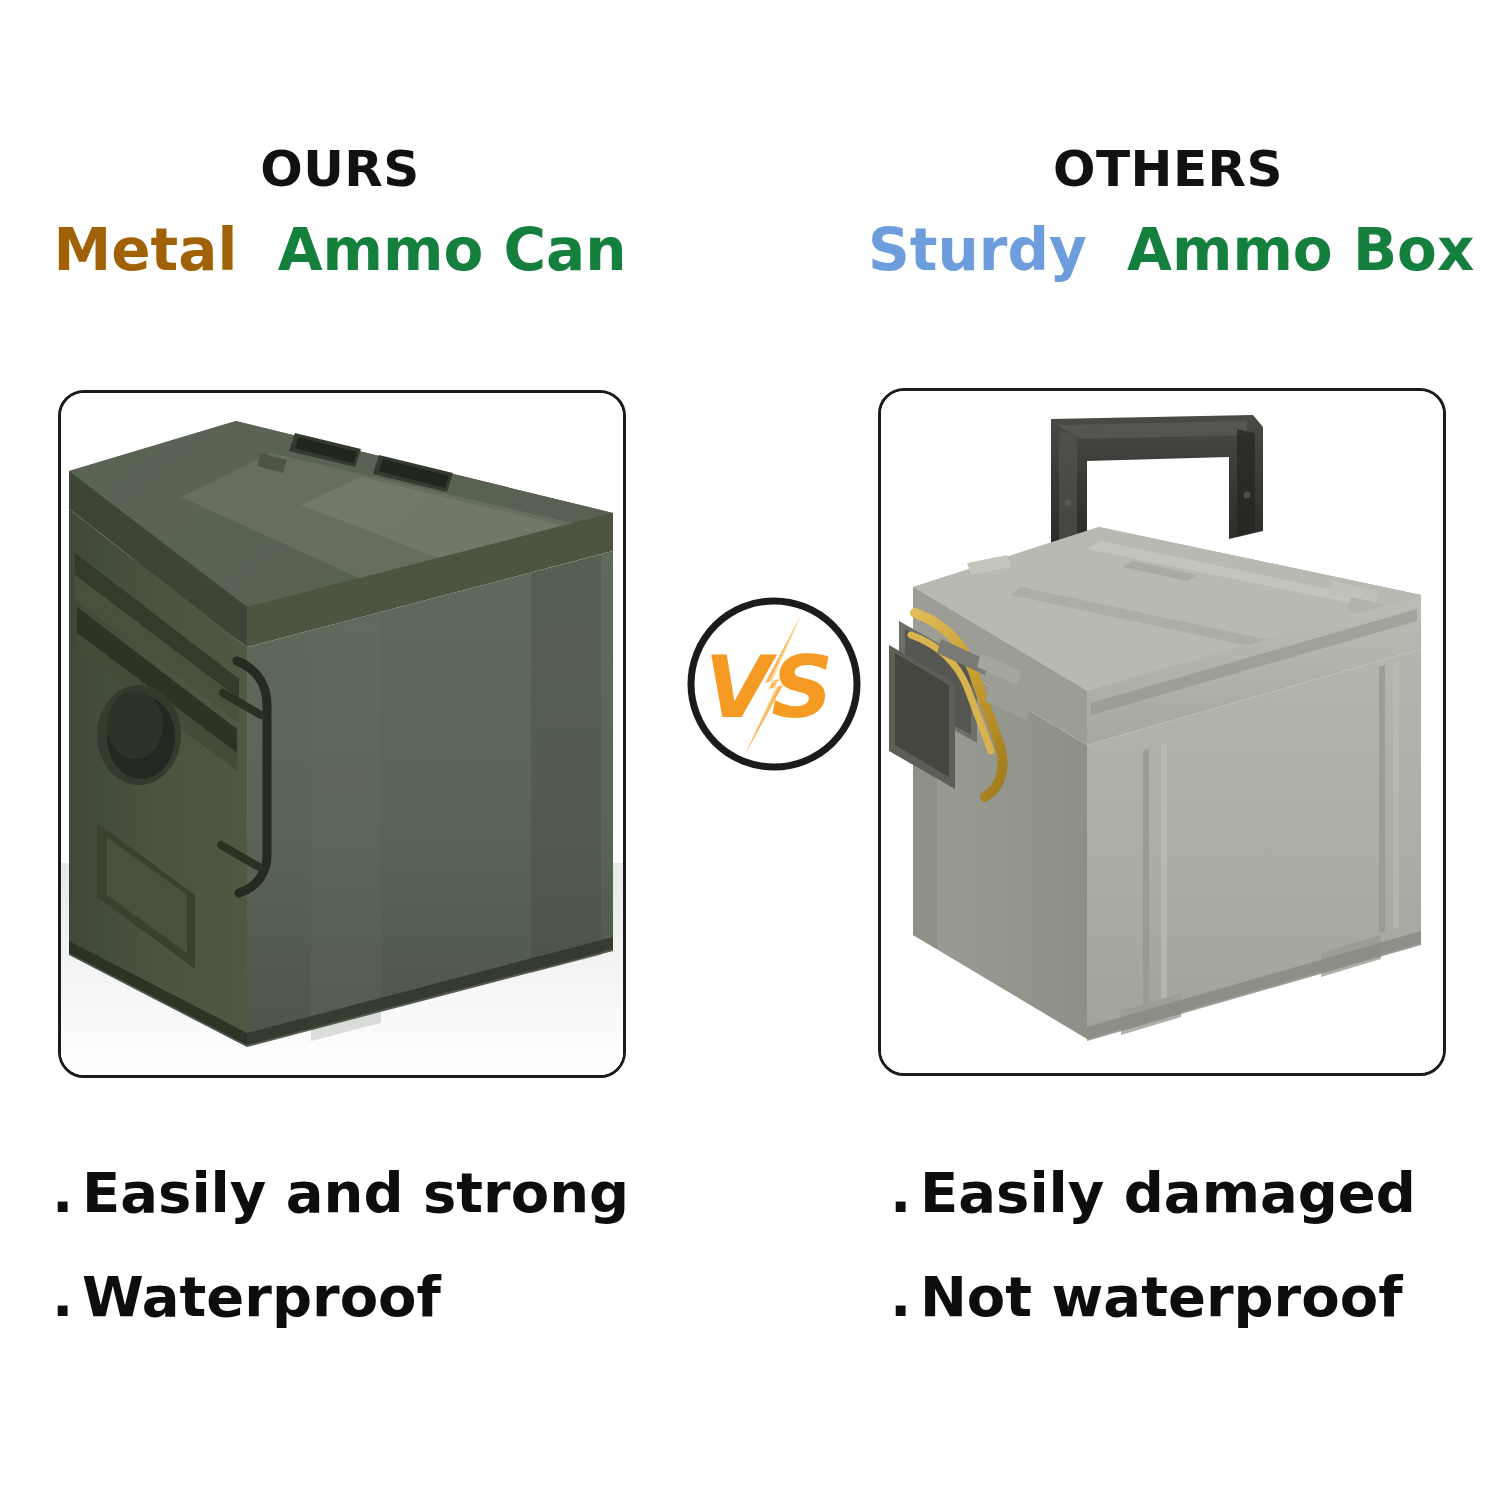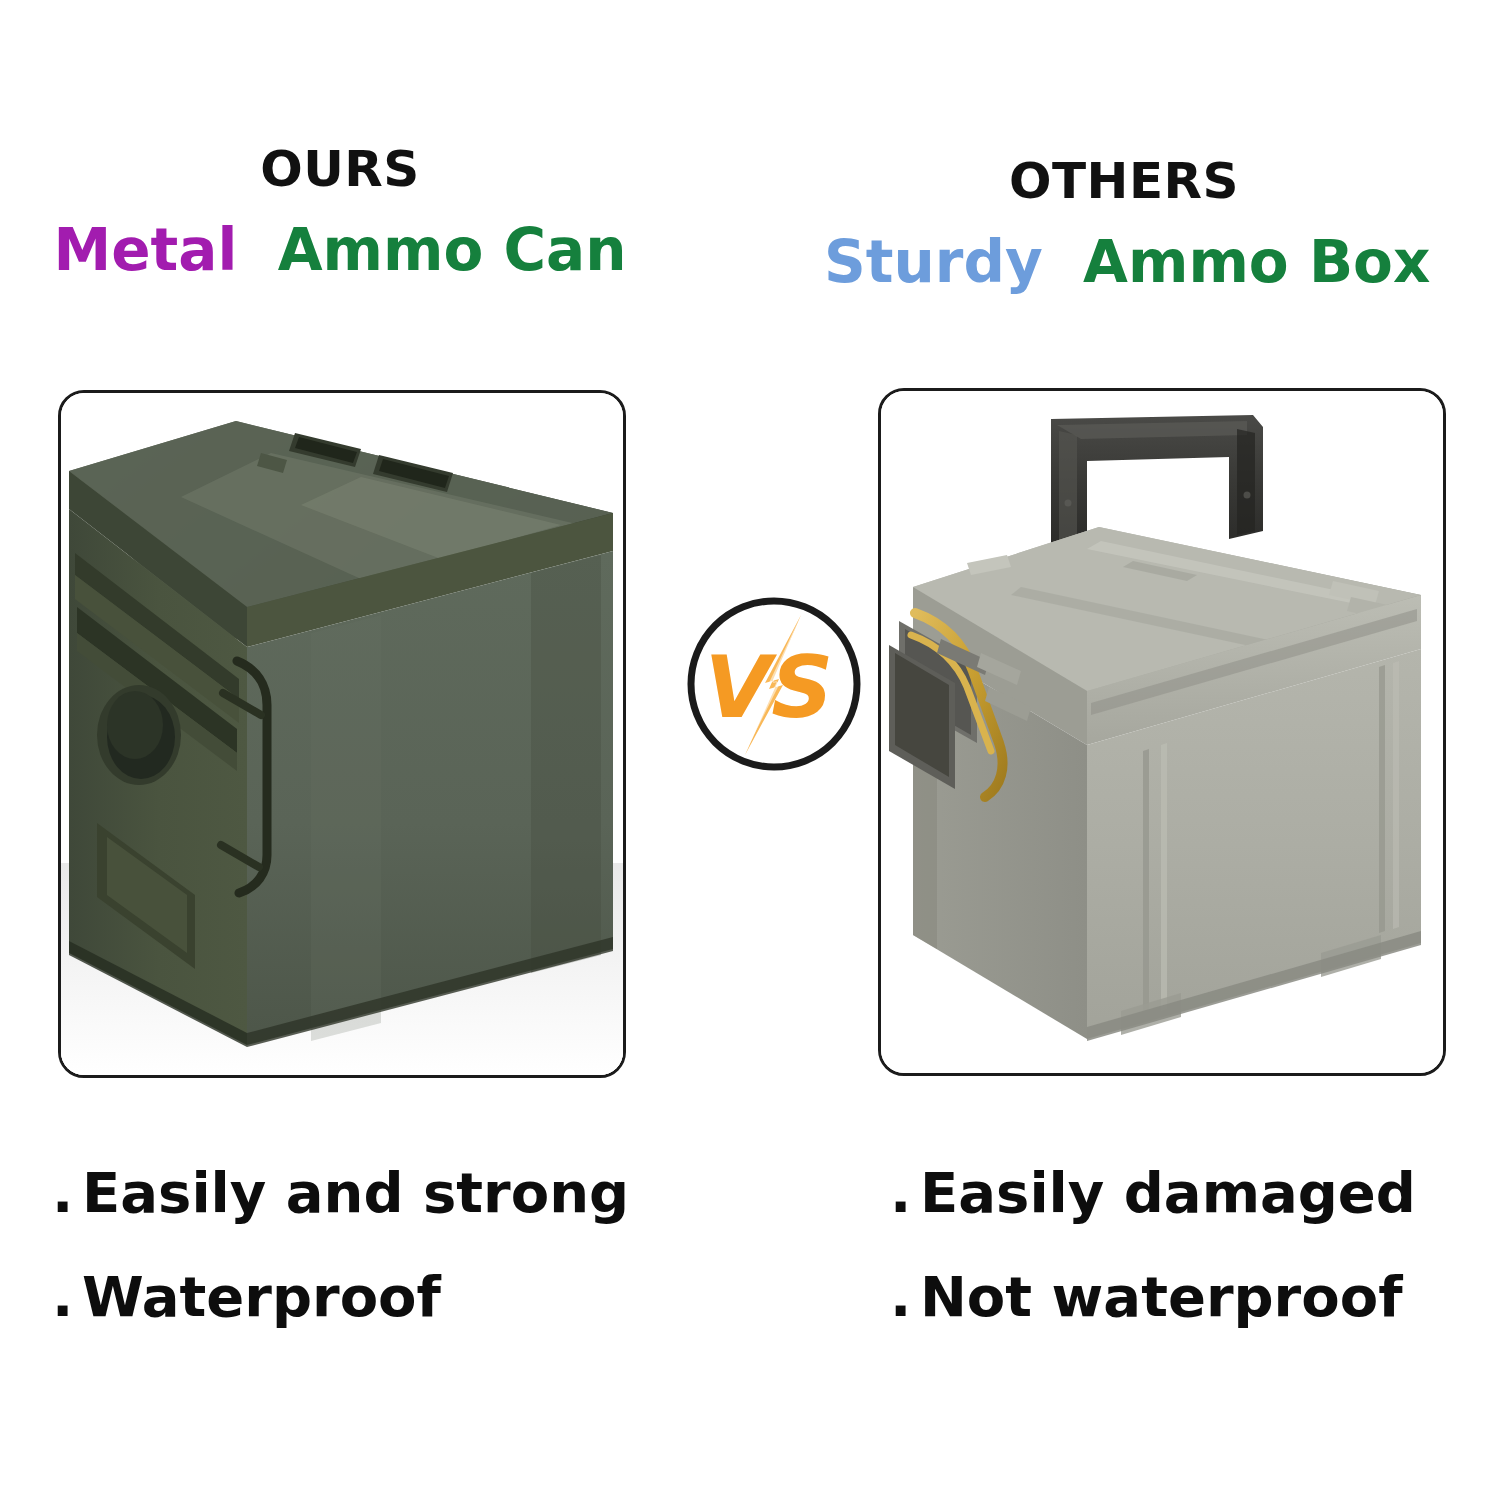--- a/index.html
+++ b/index.html
@@ -21,40 +21,40 @@
     height: 1500px;
     background: #ffffff;
   }
 
   
   .col-head {
     position: absolute;
     text-align: center;
   }
   .head-ours  { left: 40px;  top: 140px; width: 600px; }
-  .head-other { left: 824px; top: 140px; width: 600px; margin-top: 12px; }
+  .head-other { left: 868px; top: 140px; width: 600px; }
 
   .head-kicker {
     font-family: "DejaVu Sans", sans-serif;
     font-weight: bold;
     font-size: 50px;
     line-height: 58px;
     color: #111111;
     letter-spacing: 0.5px;
   }
   .head-sub {
     margin-top: 18px;
     font-family: "DejaVu Sans", sans-serif;
     font-weight: bold;
     font-size: 58px;
     line-height: 68px;
     color: #111111;
     white-space: nowrap;
   }
-  .accent-metal   { color: #a21caf; }
+  .accent-metal   { color: #a16207; }
   .accent-plastic { color: #6D9DDC; }
   .head-sub .tail { color: #15803d; }
 
   
   .card {
     position: absolute;
     border: 3px solid #1b1b1b;
     border-radius: 26px;
     background: #ffffff;
     overflow: hidden;

